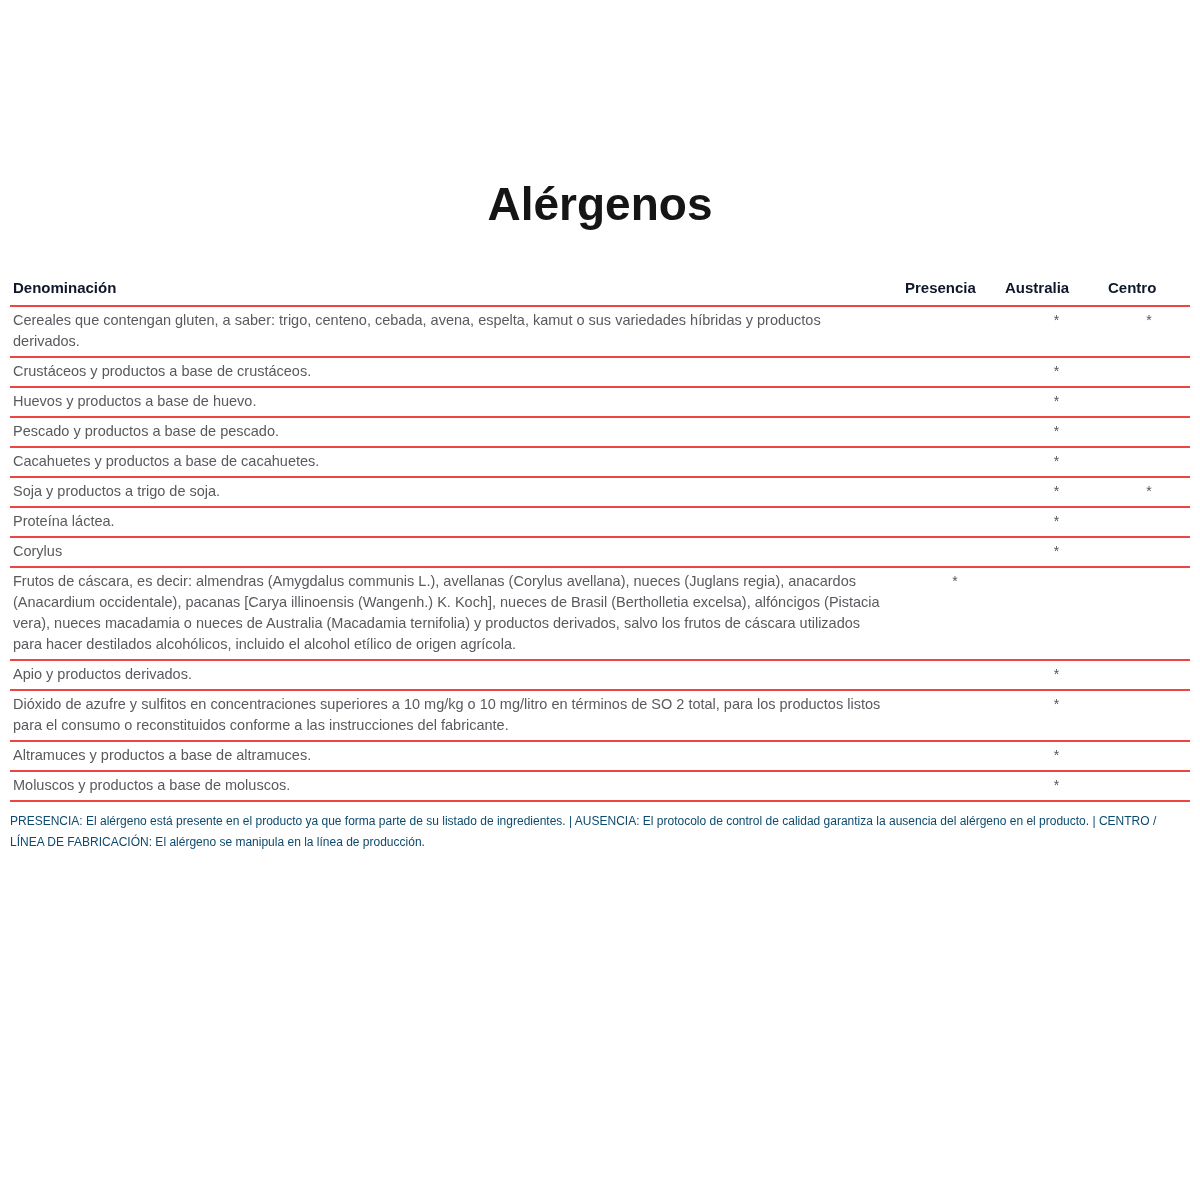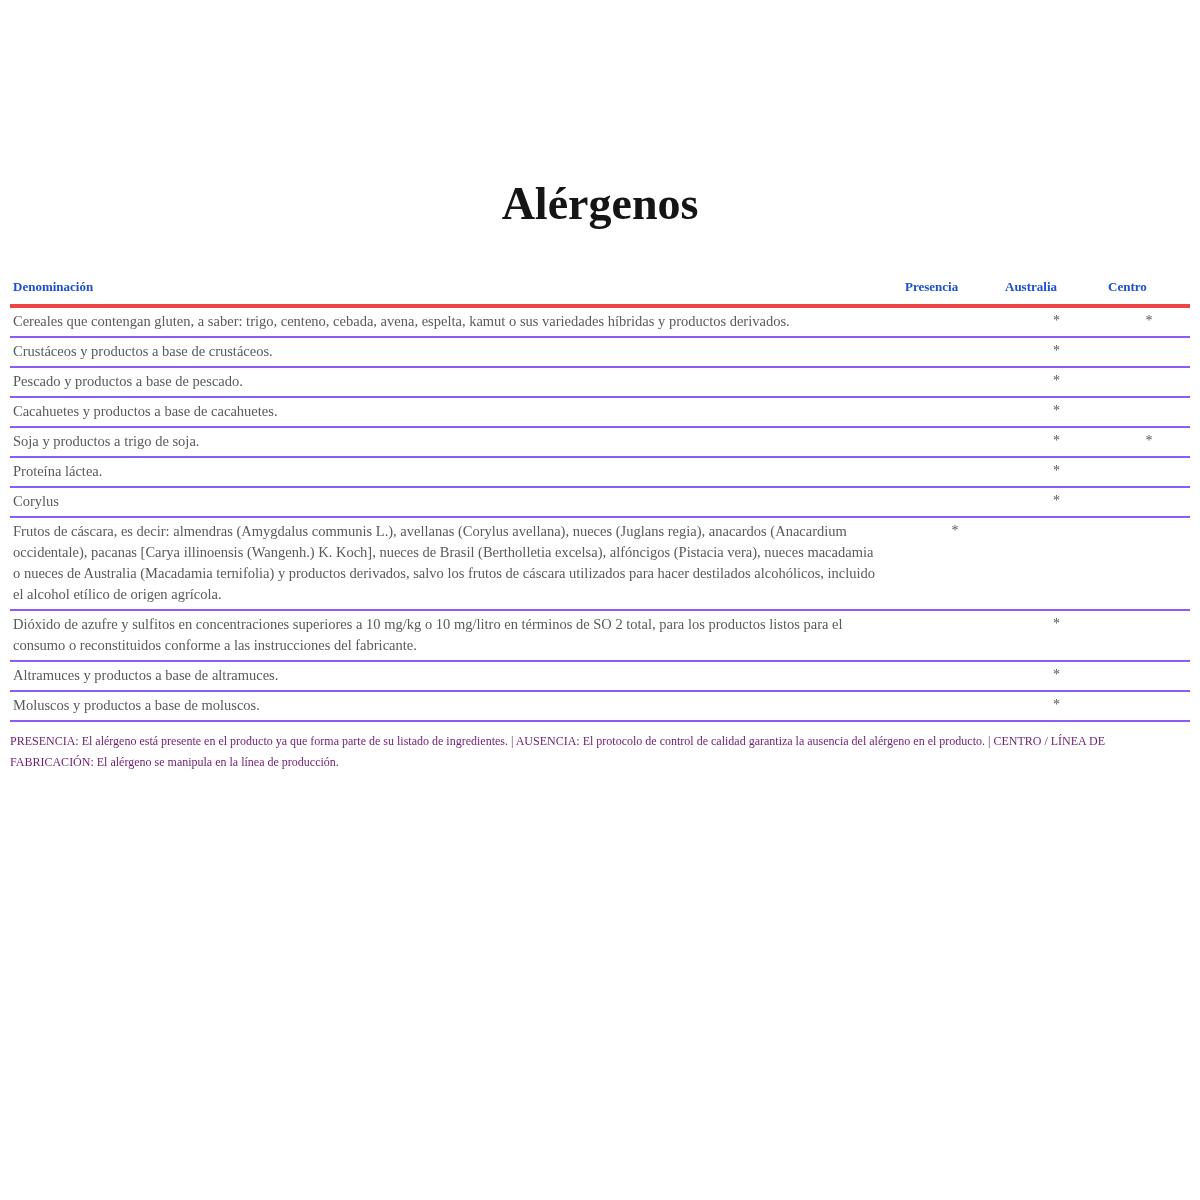--- a/index.html
+++ b/index.html
@@ -6,66 +6,66 @@
     margin: 0;
     padding: 0;
     background: #ffffff;
   }
   .canvas {
     position: relative;
     width: 1200px;
     height: 1200px;
     background: #ffffff;
     overflow: hidden;
-    font-family: Liberation Serif, serif;
+    font-family: Liberation Sans, sans-serif;
   }
   .page-title {
     margin: 0;
     padding-top: 178px;
     text-align: center;
     font-size: 46px;
     line-height: 1.15;
     font-weight: 700;
     color: #151515;
   }
   table.allergen-table {
     width: 1180px;
     margin: 42px 10px 0 10px;
     border-collapse: collapse;
     table-layout: fixed;
   }
   th {
-    color: #1d4ed8;
-    font-size: 13px;
+    color: #0f172a;
+    font-size: 15px;
     font-weight: 700;
     padding: 6px 0 9px 3px;
-    border-bottom: 4px solid #ef4444;
+    border-bottom: 2px solid #ef4444;
     text-align: left;
     vertical-align: bottom;
   }
   th.mark-col { padding-left: 0; }
   td {
     color: #595a5e;
     font-size: 14.5px;
     line-height: 1.45;
     padding: 3px 0 4px 3px;
-    border-bottom: 2px solid #8b5cf6;
+    border-bottom: 2px solid #ef4444;
     vertical-align: top;
   }
   td.name-cell { padding-right: 24px; }
   td.mark-cell {
     text-align: center;
     padding-left: 0;
     color: #55565a;
     font-size: 14px;
   }
   .footer-legend {
     margin: 9px 10px 0 10px;
     width: 1180px;
-    color: #701a75;
+    color: #0c4a6e;
     font-size: 12px;
     line-height: 1.75;
   }
 </style>
 </head>
 <body>
 
 <div class="canvas">
 
   <h1 class="page-title">Alérgenos</h1>
@@ -87,20 +87,26 @@
     </thead>
     <tbody>
       <tr>
         <td class="name-cell">Cereales que contengan gluten, a saber: trigo, centeno, cebada, avena, espelta, kamut o sus variedades híbridas y productos derivados.</td>
         <td class="mark-cell"></td>
         <td class="mark-cell">*</td>
         <td class="mark-cell">*</td>
       </tr>
       <tr>
         <td class="name-cell">Crustáceos y productos a base de crustáceos.</td>
+        <td class="mark-cell"></td>
+        <td class="mark-cell">*</td>
+        <td class="mark-cell"></td>
+      </tr>
+      <tr>
+        <td class="name-cell">Huevos y productos a base de huevo.</td>
         <td class="mark-cell"></td>
         <td class="mark-cell">*</td>
         <td class="mark-cell"></td>
       </tr>
       <tr>
         <td class="name-cell">Pescado y productos a base de pescado.</td>
         <td class="mark-cell"></td>
         <td class="mark-cell">*</td>
         <td class="mark-cell"></td>
       </tr>
@@ -128,20 +134,26 @@
         <td class="mark-cell">*</td>
         <td class="mark-cell"></td>
       </tr>
       <tr>
         <td class="name-cell">Frutos de cáscara, es decir: almendras (Amygdalus communis L.), avellanas (Corylus avellana), nueces (Juglans regia), anacardos (Anacardium occidentale), pacanas [Carya illinoensis (Wangenh.) K. Koch], nueces de Brasil (Bertholletia excelsa), alfóncigos (Pistacia vera), nueces macadamia o nueces de Australia (Macadamia ternifolia) y productos derivados, salvo los frutos de cáscara utilizados para hacer destilados alcohólicos, incluido el alcohol etílico de origen agrícola.</td>
         <td class="mark-cell">*</td>
         <td class="mark-cell"></td>
         <td class="mark-cell"></td>
       </tr>
       <tr>
+        <td class="name-cell">Apio y productos derivados.</td>
+        <td class="mark-cell"></td>
+        <td class="mark-cell">*</td>
+        <td class="mark-cell"></td>
+      </tr>
+      <tr>
         <td class="name-cell">Dióxido de azufre y sulfitos en concentraciones superiores a 10 mg/kg o 10 mg/litro en términos de SO 2 total, para los productos listos para el consumo o reconstituidos conforme a las instrucciones del fabricante.</td>
         <td class="mark-cell"></td>
         <td class="mark-cell">*</td>
         <td class="mark-cell"></td>
       </tr>
       <tr>
         <td class="name-cell">Altramuces y productos a base de altramuces.</td>
         <td class="mark-cell"></td>
         <td class="mark-cell">*</td>
         <td class="mark-cell"></td>

